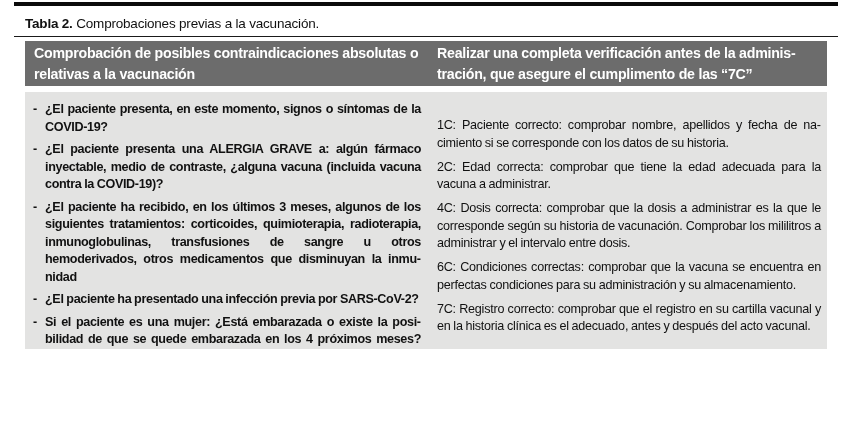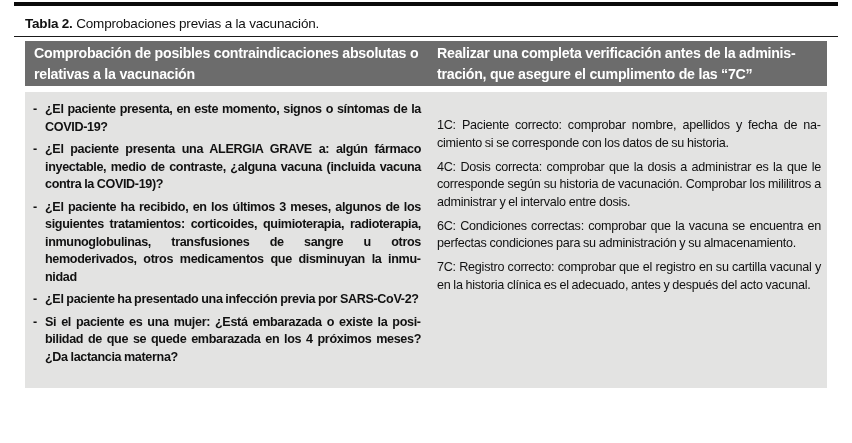--- a/index.html
+++ b/index.html
@@ -1,19 +1,19 @@
 <!DOCTYPE html>
 <html lang="es"><head>
 <meta charset="utf-8">
 <style>
   html, body { margin: 0; padding: 0; background: #ffffff; }
   .screen {
     position: relative;
     width: 852px;
-    height: 388px;
+    height: 349px;
     background: #ffffff;
     overflow: hidden;
     font-family: "Liberation Sans", "DejaVu Sans", sans-serif;
     color: #111;
   }
   .top-rule {
     position: absolute;
     left: 14px; right: 14px; top: 2px;
     height: 4px;
     background: #0a0a0a;
@@ -137,20 +137,21 @@
           <span class="q-text">¿El paciente ha presentado una infección previa por SARS-CoV-2?</span>
         </div>
         <div class="q-item">
           <span class="dash">-</span>
           <span class="q-text">Si el paciente es una mujer: ¿Está embarazada o existe la posi­bilidad de que se quede embarazada en los 4 próximos meses? ¿Da lactancia materna?</span>
         </div>
       </div>
 
       <div class="col col-right">
         <p class="c-item">1C: Paciente correcto: comprobar nombre, apellidos y fecha de na­cimiento si se corresponde con los datos de su historia.</p>
+        <p class="c-item">2C: Edad correcta: comprobar que tiene la edad adecuada para la vacuna a administrar.</p>
         <p class="c-item">4C: Dosis correcta: comprobar que la dosis a administrar es la que le corresponde según su historia de vacunación. Comprobar los mi­lilitros a administrar y el intervalo entre dosis.</p>
         <p class="c-item">6C: Condiciones correctas: comprobar que la vacuna se encuentra en perfectas condiciones para su administración y su almacena­miento.</p>
         <p class="c-item">7C: Registro correcto: comprobar que el registro en su cartilla va­cunal y en la historia clínica es el adecuado, antes y después del acto vacunal.</p>
       </div>
 
     </div>
   </div>
 
   <div class="bottom-rule"></div>
 

